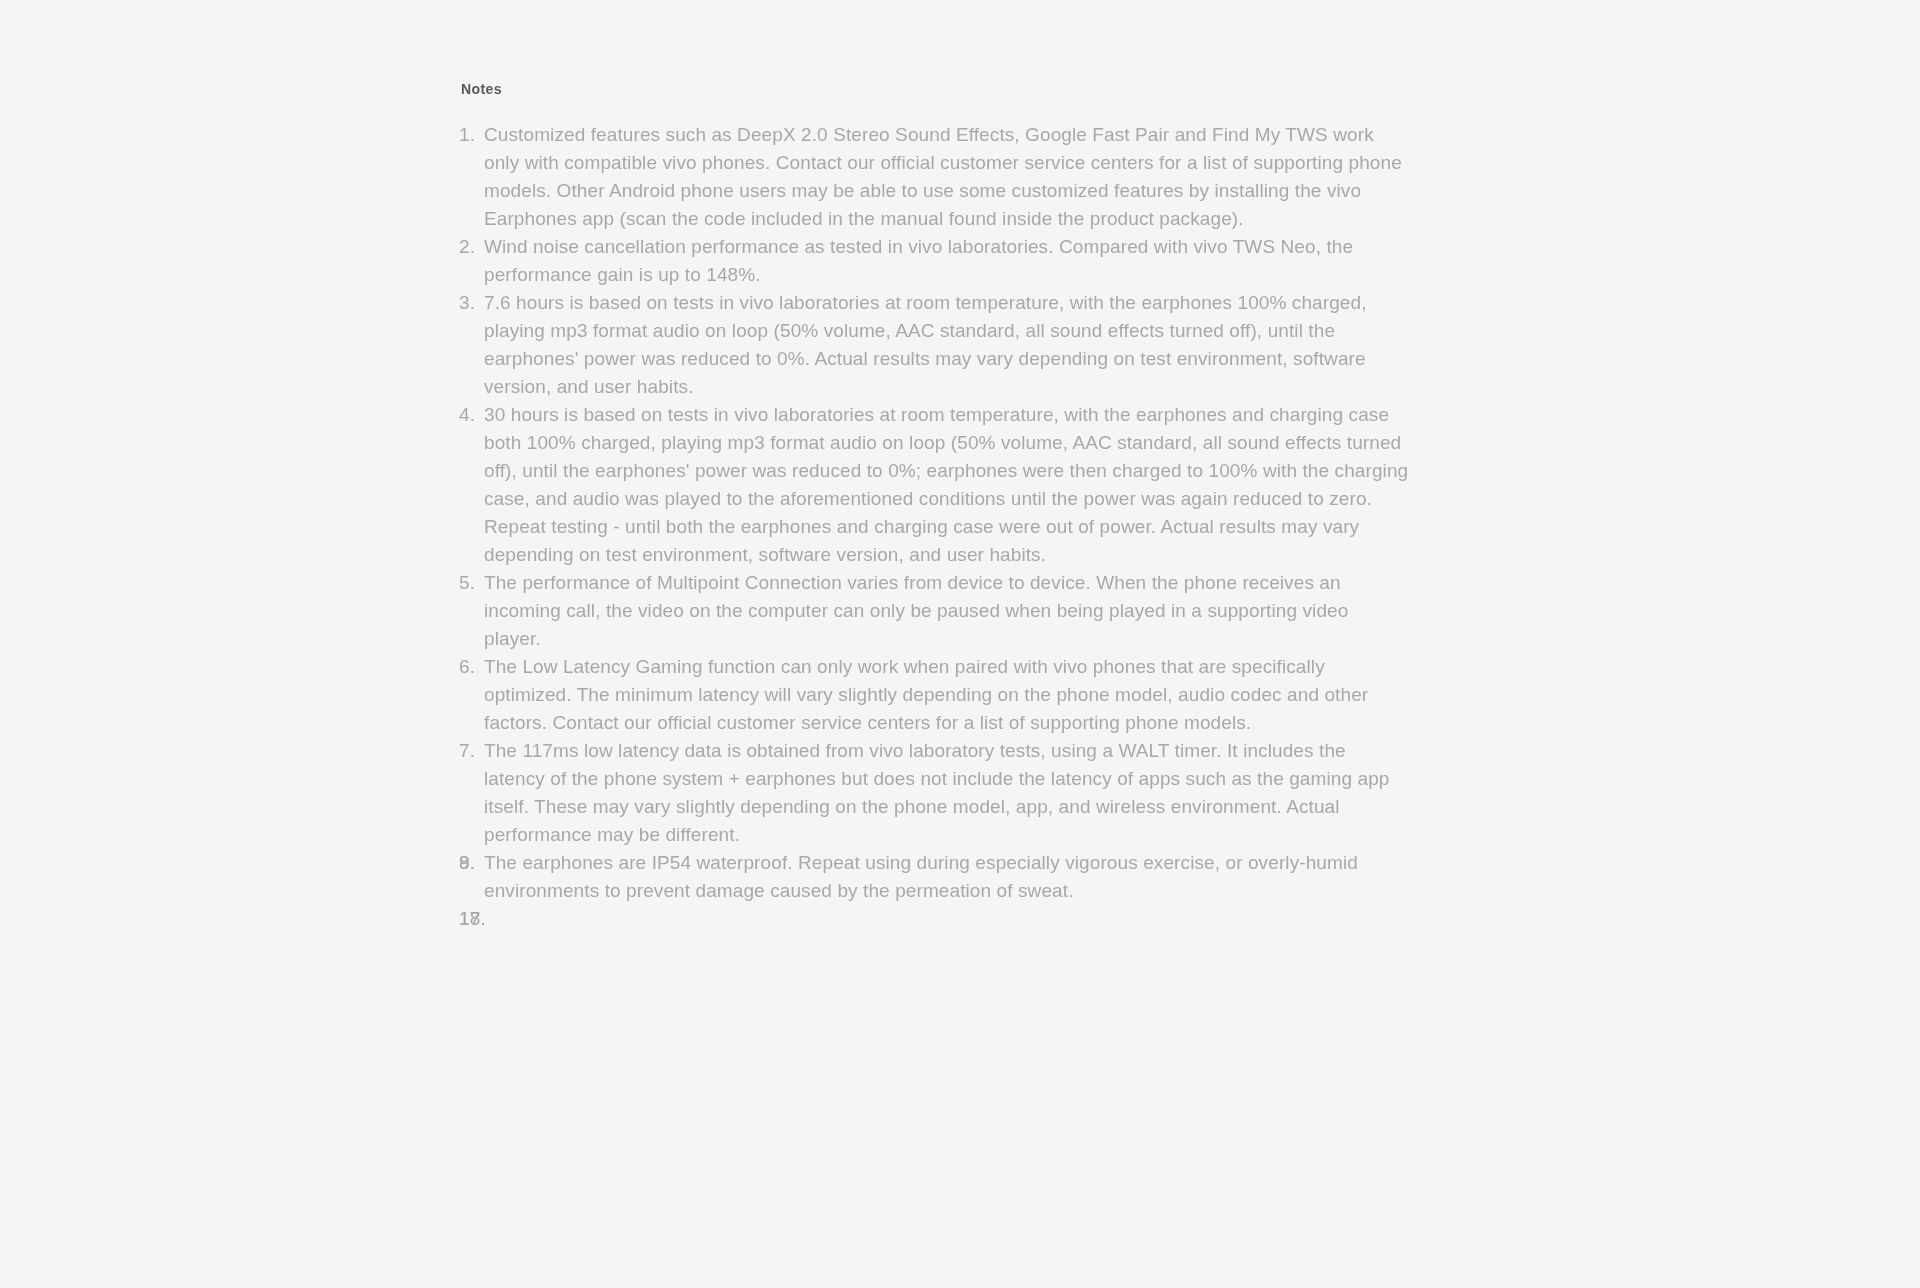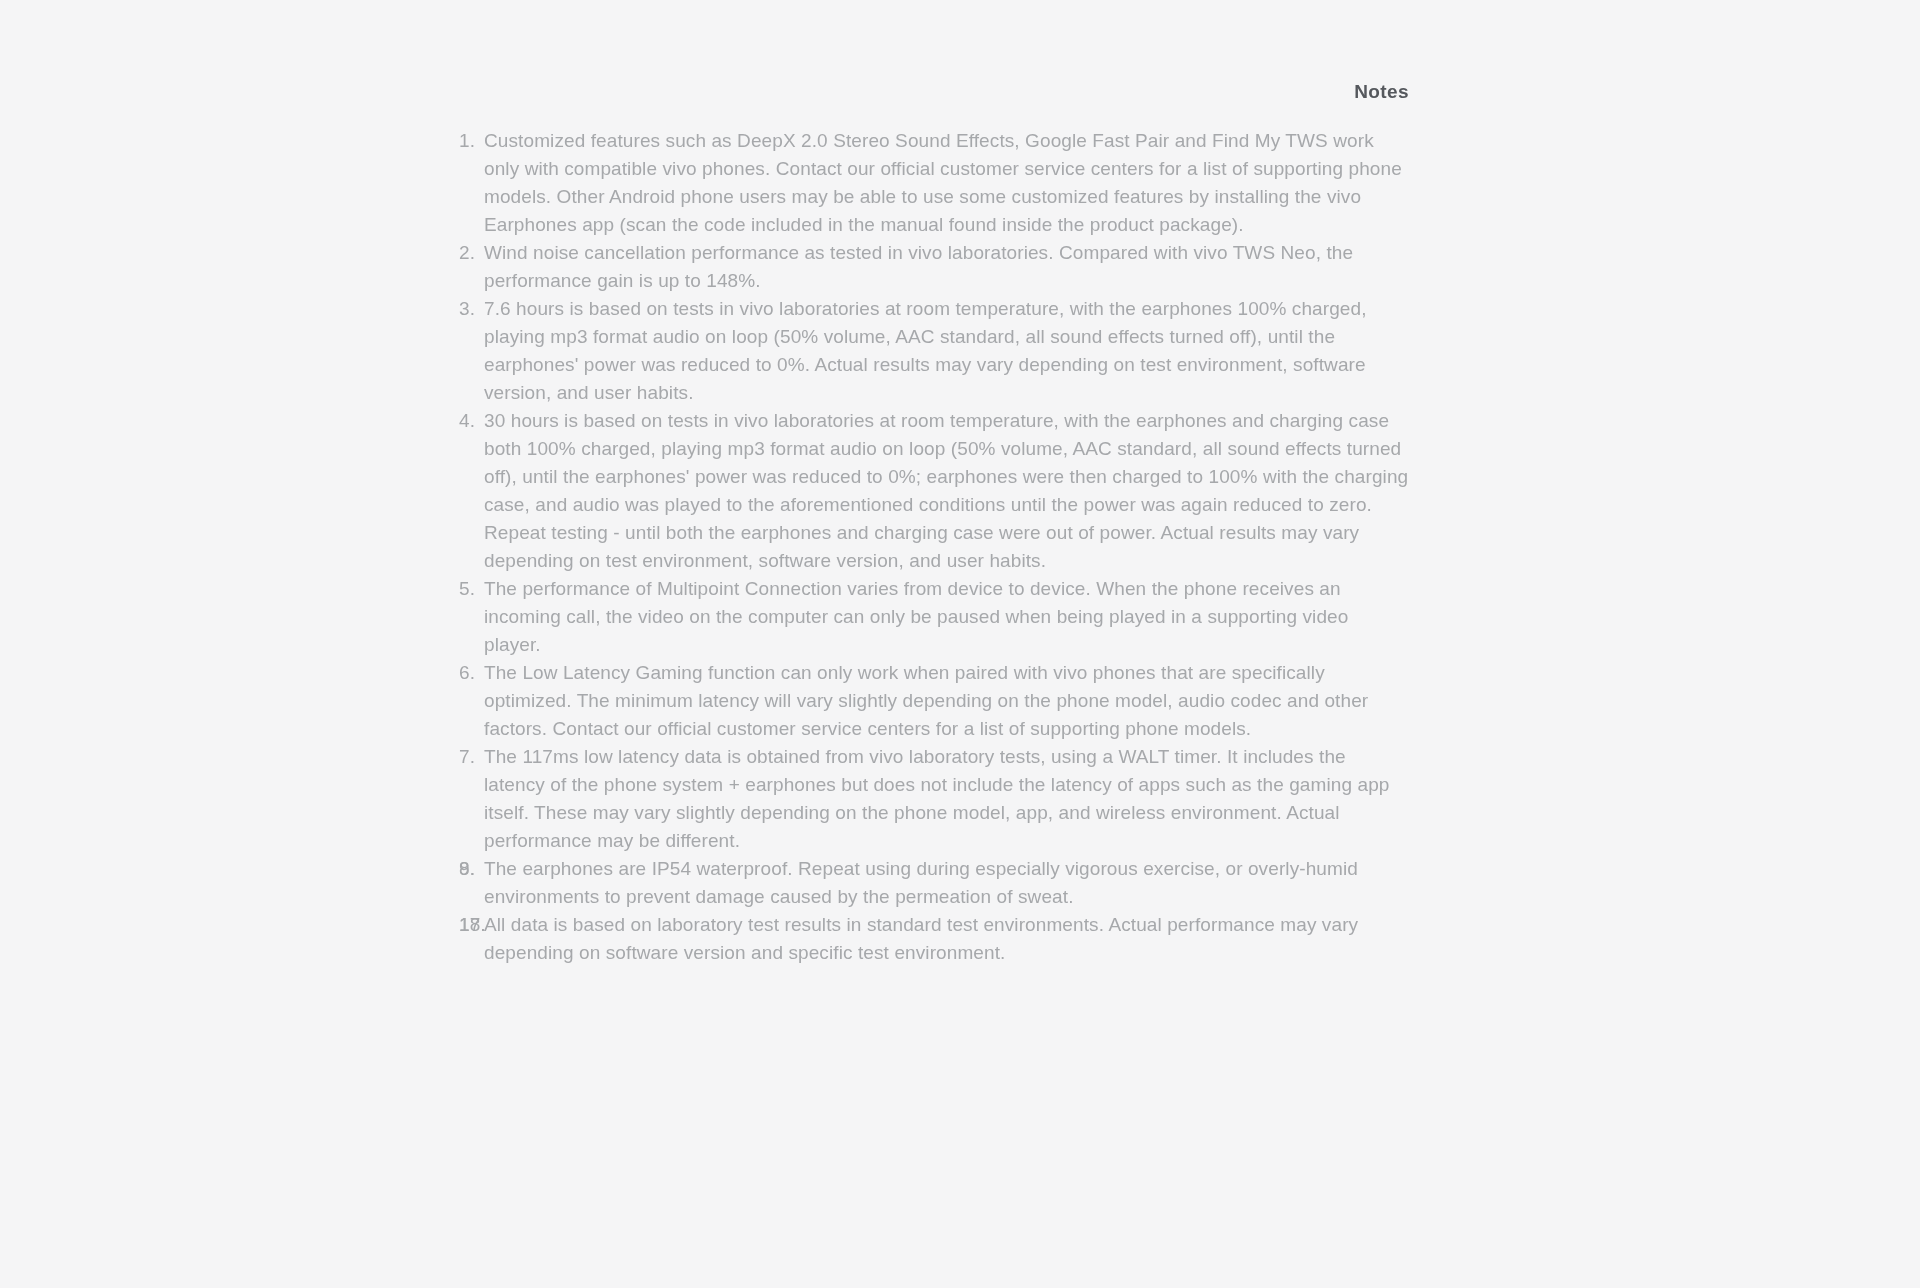--- a/index.html
+++ b/index.html
@@ -10,26 +10,25 @@
     font-family: "Liberation Sans", "DejaVu Sans", sans-serif;
     overflow: hidden;
   }
   .notes-section {
     position: absolute;
     left: 459px;
     top: 81px;
     width: 950px;
   }
   .notes-heading {
-    font-size: 19px;
+    font-size: 14px;
     font-weight: 700;
     color: #55585d;
     letter-spacing: 0.4px;
     margin: 0 0 0 2px;
-    text-align: right;
   }
   .notes-list {
     list-style: none;
     margin-top: 24px;
     font-size: 19px;
     line-height: 28px;
     color: #a6a8ab;
     letter-spacing: 0.1px;
   }
   .note-item {
@@ -82,16 +81,15 @@
     </li>
     <li class="note-item">
       <span class="note-num">9.</span>
       <span class="note-text">The earphones are IP54 waterproof. Repeat using during especially vigorous exercise, or overly-humid environments to prevent damage caused by the permeation of sweat.</span>
     </li>
     <li class="note-item">
       <span class="note-num">18.</span>
     </li>
     <li class="note-item">
       <span class="note-num">17.</span>
-      <span class="note-text">All data is based on laboratory test results in standard test environments. Actual performance may vary depending on software version and specific test environment.</span>
     </li>
   </ol>
 </div>
 
 </body></html>

